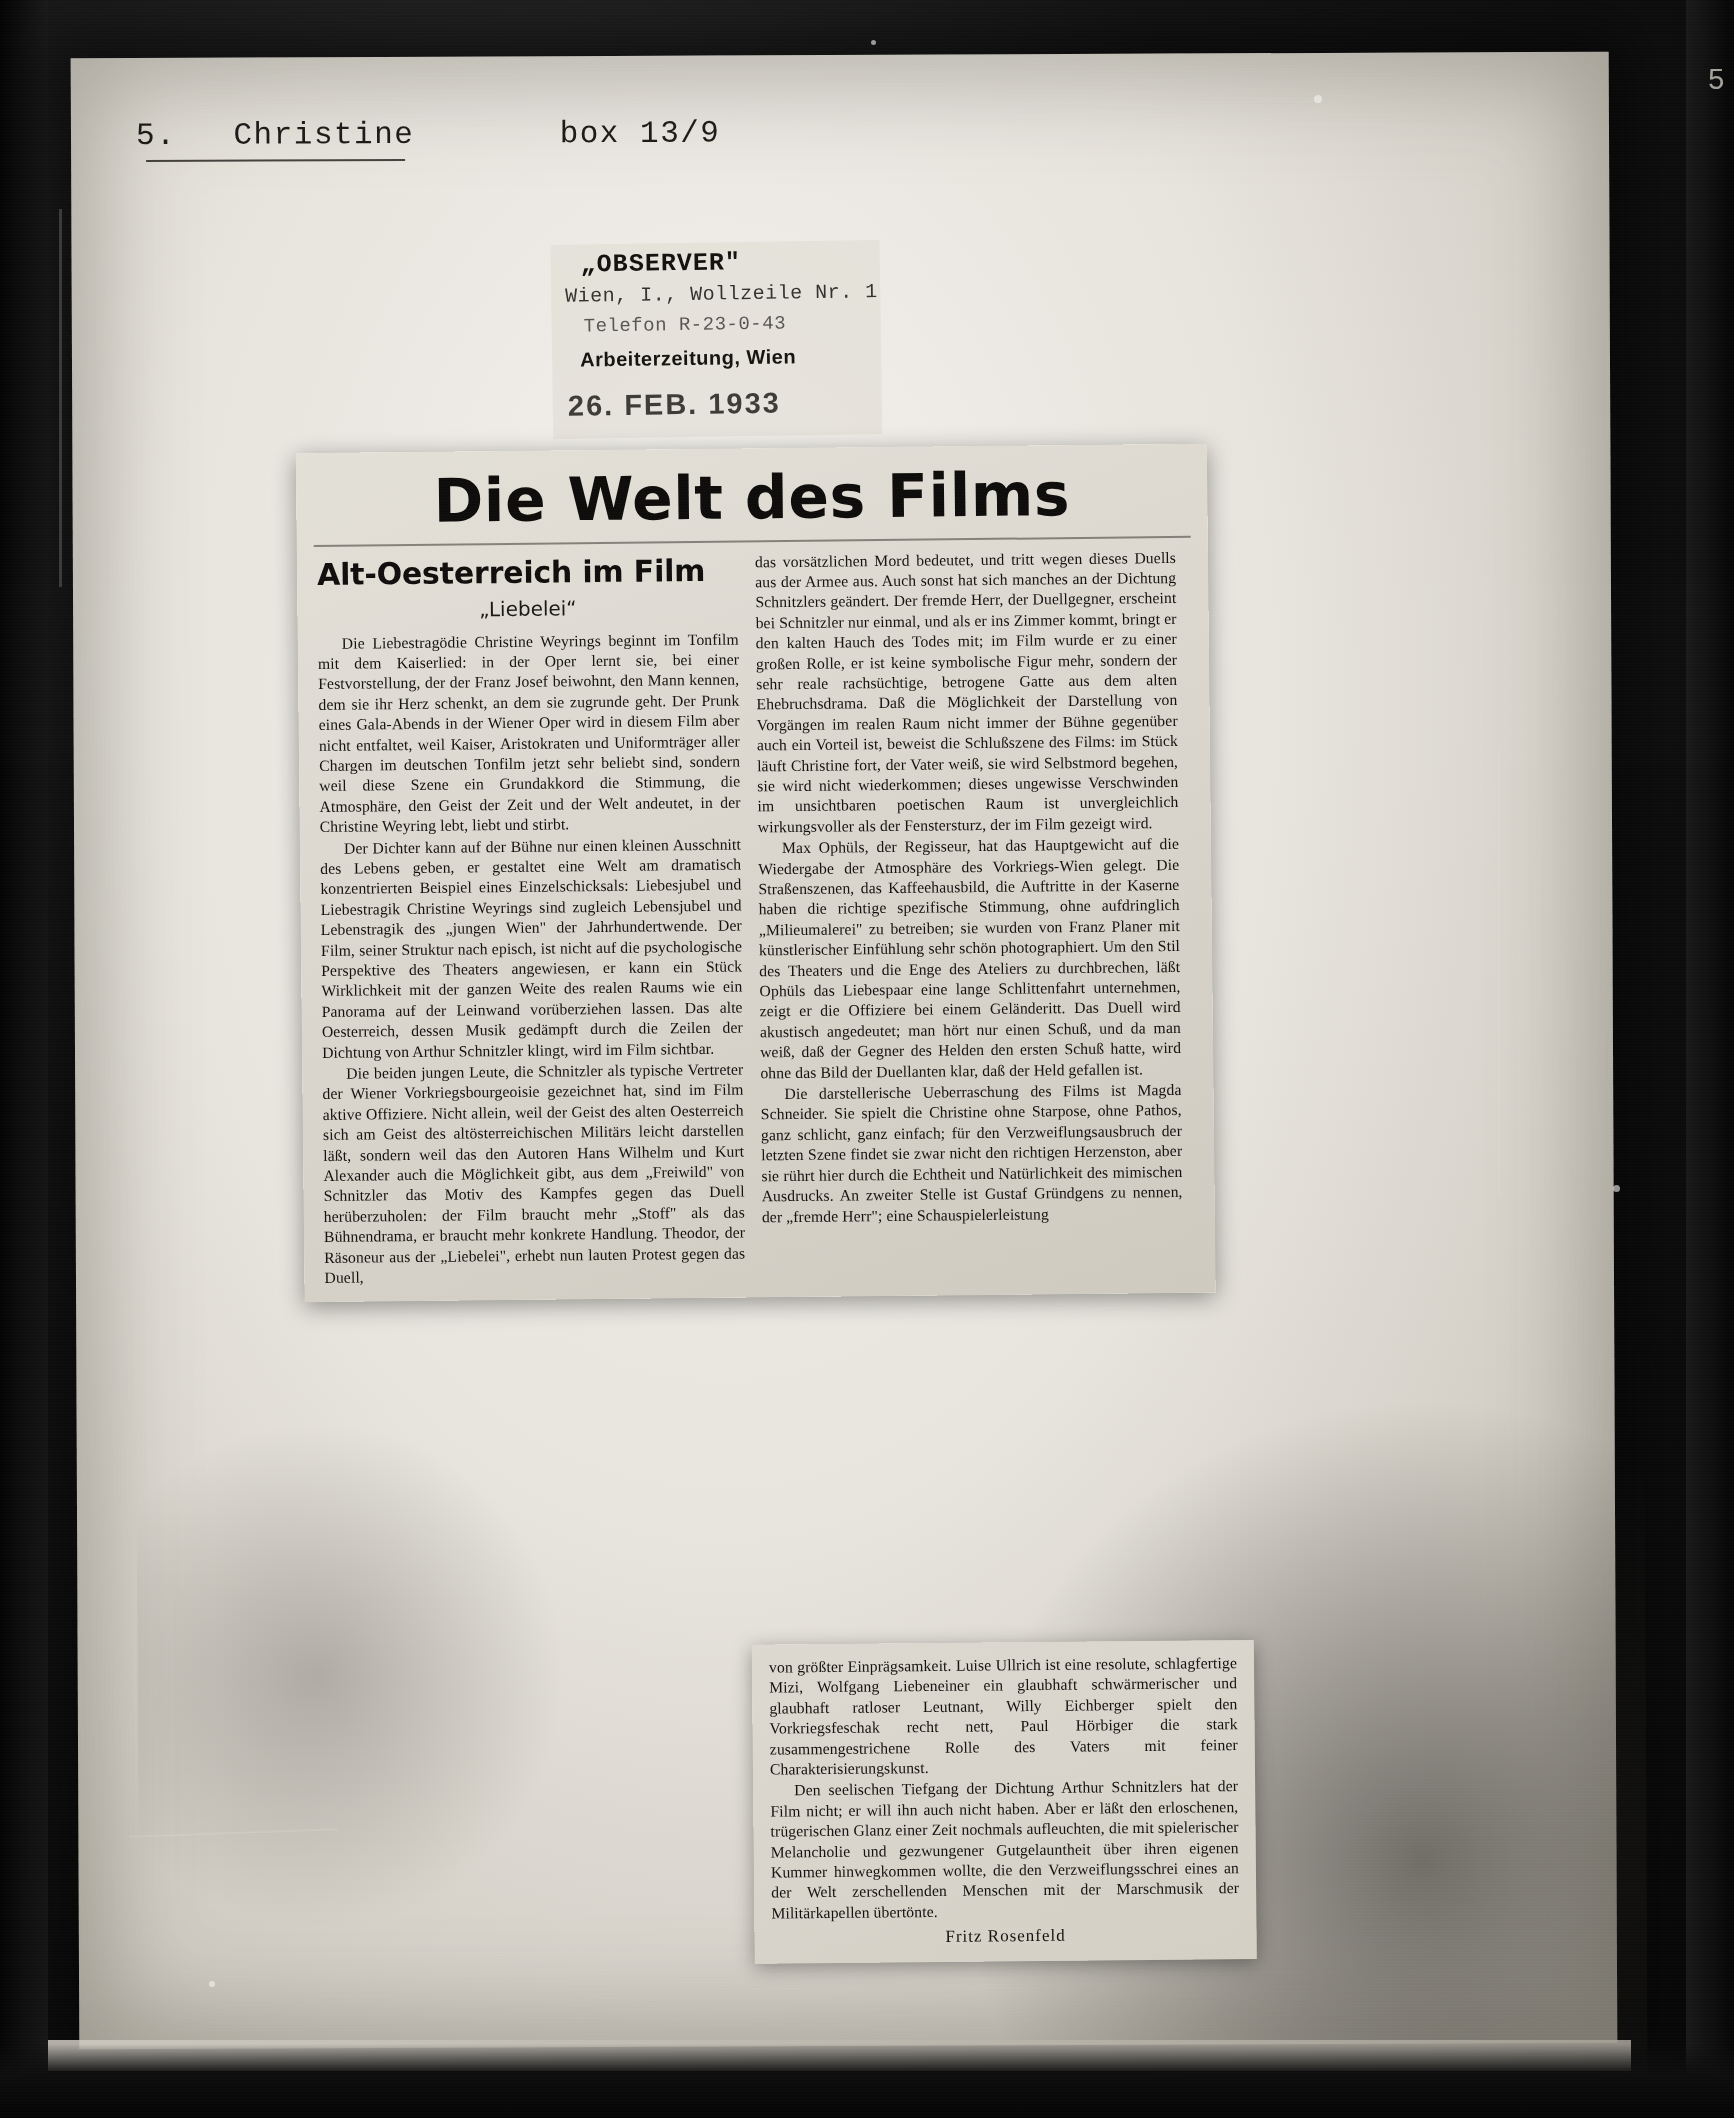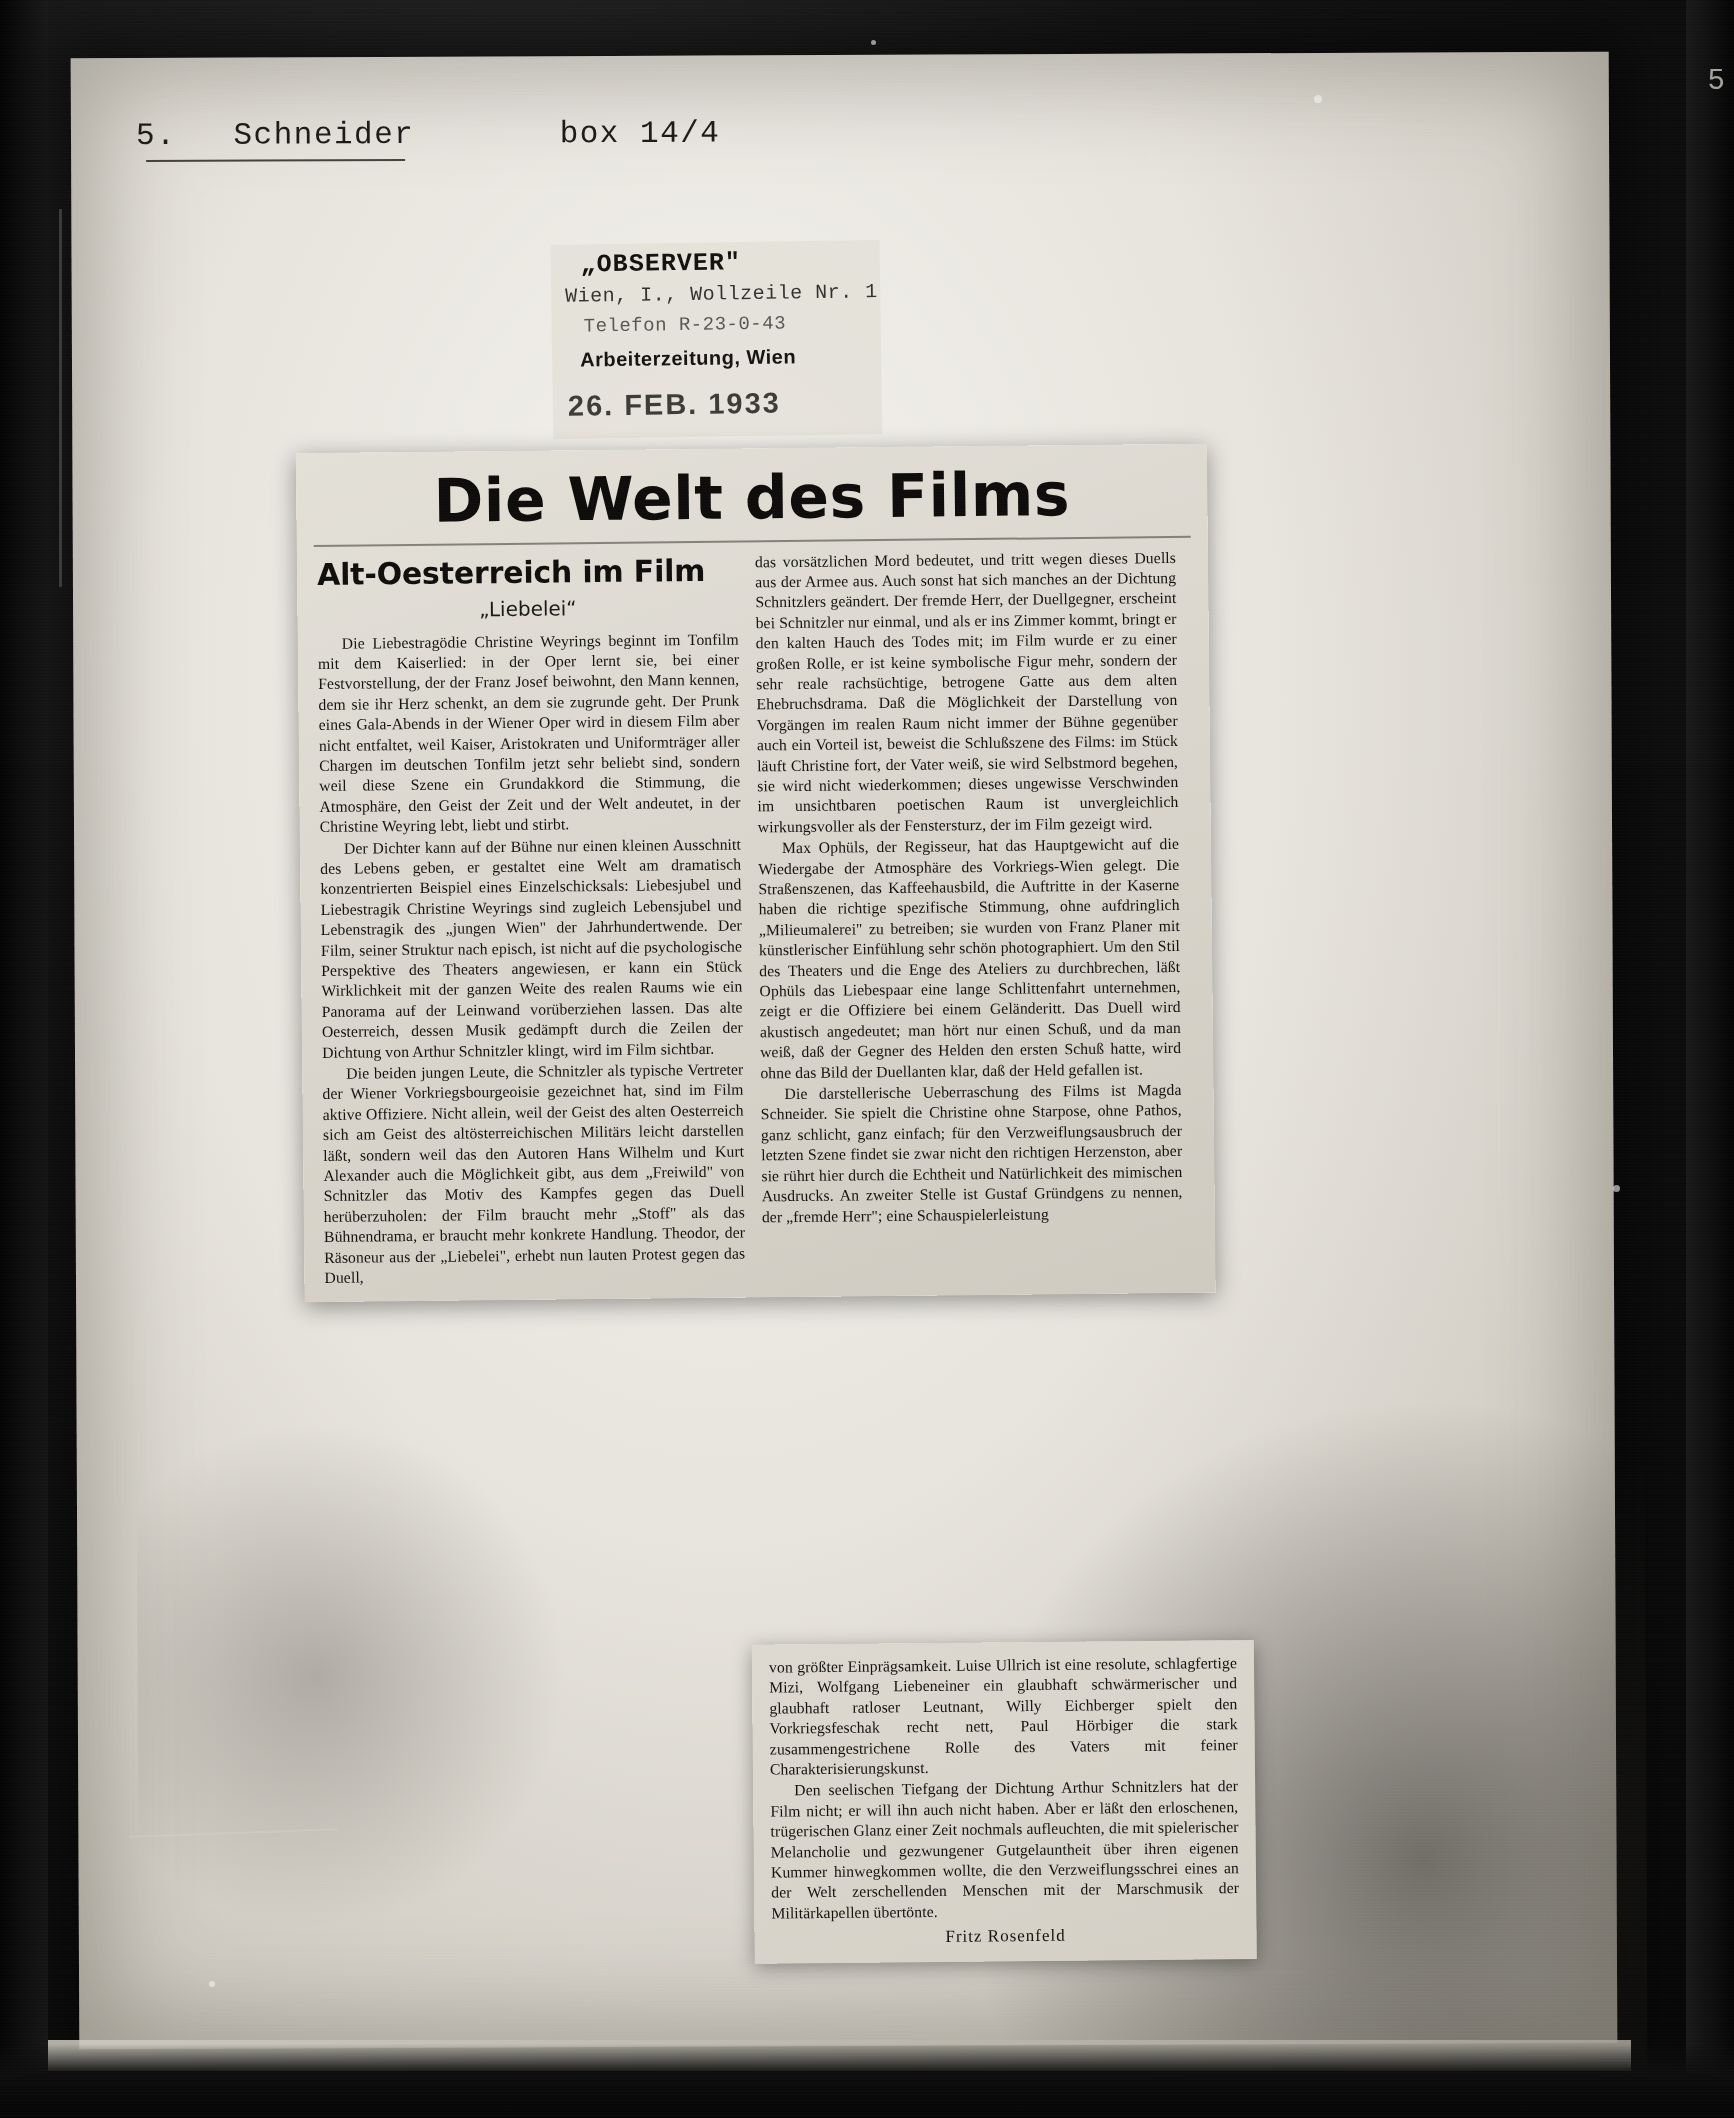--- a/index.html
+++ b/index.html
@@ -293,23 +293,23 @@
 <div id="edge-right"></div>
 
 <div id="page-sheet">
   <div id="page-inner-shadow"></div>
   <div id="page-smudge"></div>
   <div id="page-smudge2"></div>
 
   <div id="catalog-header">
     <span class="slot">5.</span>
     <span class="slot" style="display:inline-block;width:17px"></span>
-    <span class="slot">Schneider</span>
+    <span class="slot">Christine</span>
     <span class="gap"></span>
-    <span class="slot">box 14/4</span>
+    <span class="slot">box 13/9</span>
   </div>
   <div id="catalog-underline"></div>
 
   <div id="stamp-block">
     <div id="stamp-observer">„OBSERVER"</div>
     <div id="stamp-address">Wien, I., Wollzeile Nr. 1</div>
     <div id="stamp-phone">Telefon R-23-0-43</div>
     <div id="stamp-source">Arbeiterzeitung, Wien</div>
     <div id="stamp-date">26. FEB. 1933</div>
   </div>

